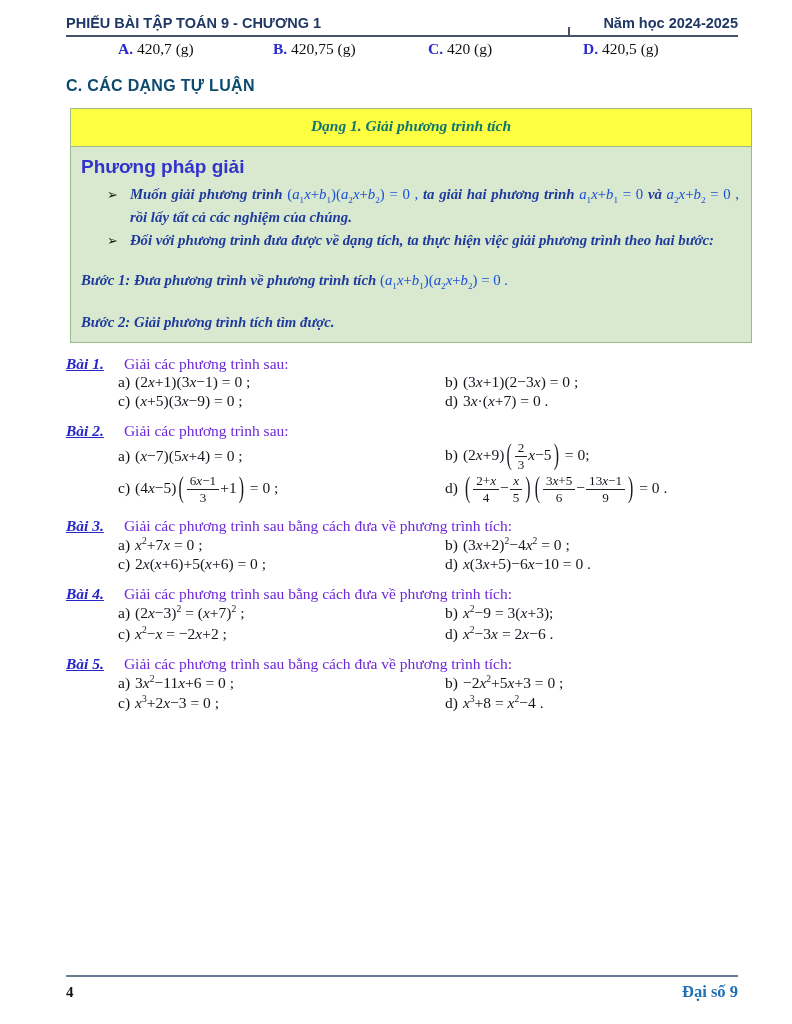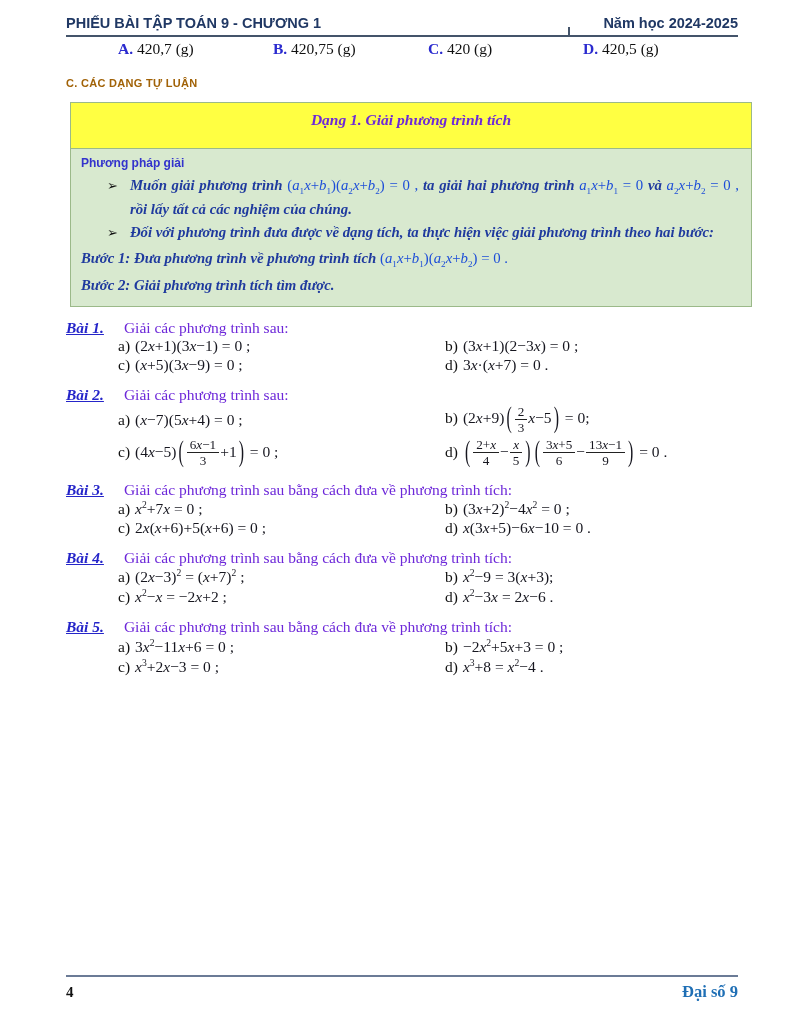--- a/index.html
+++ b/index.html
@@ -22,36 +22,36 @@
     padding-bottom:4px;border-bottom:2.5px solid #44546a;
   }
   .header .tick{position:absolute;right:168px;bottom:0;width:2px;height:8px;background:#44546a;}
   
   .q20{margin:7px 54px 0 66px;font-size:15.5px;line-height:23px;text-align:justify;}
   .qlabel{color:#2b2bcf;font-weight:bold;font-style:italic;margin-right:6px;}
   .choices{display:flex;margin:3px 54px 0 66px;padding-left:52px;font-size:15.5px;}
   .choice{flex:1;}
   .blu{color:#2b2bcf;font-weight:bold;}
   
-  .secC{margin:19px 54px 0 66px;color:#a16207;font-family:"Liberation Sans",sans-serif;
-        font-weight:bold;font-size:11px;letter-spacing:.3px;}
+  .secC{margin:19px 54px 0 66px;color:#0c4a6e;font-family:"Liberation Sans",sans-serif;
+        font-weight:bold;font-size:16px;letter-spacing:.3px;}
   
   .mbox{margin:13px 40px 0 70px;border:1.3px solid #9bb989;}
-  .mbox-title{background:#ffff42;text-align:center;padding:8px 0 19px;
-              color:#6d28d9;font-weight:bold;font-style:italic;font-size:15.5px;
+  .mbox-title{background:#ffff42;text-align:center;padding:8px 0 11px;
+              color:#0f766e;font-weight:bold;font-style:italic;font-size:15.5px;
               border-bottom:1.3px solid #9bb989;}
   .mbox-body{background:#d8e9cf;padding:6px 12px 9px 10px;
              color:#1f3a9e;font-weight:bold;font-style:italic;
              font-size:14.8px;line-height:1.45;}
   .mbox-sub{color:#3333cc;font-style:normal;font-weight:bold;
-            font-family:"Liberation Sans",sans-serif;font-size:12px;margin-bottom:3px;}
+            font-family:"Liberation Sans",sans-serif;font-size:19px;margin-bottom:3px;}
   .bullet{display:flex;padding-left:26px;margin:2px 0;}
   .bmark{color:#111;font-style:normal;font-weight:normal;margin-right:12px;font-size:13px;line-height:1.7;}
   .btext{flex:1;text-align:justify;}
-  .step{margin-top:4px;}
+  .step{margin-top:18px;}
   
   .math{font-weight:normal;font-style:normal;color:#16161f;white-space:nowrap;}
   .mbox-body .math{color:#1d4ed8;}
   .math i{font-style:italic;}
   .math sub,.math sup{font-size:.62em;}
   .frac{display:inline-flex;flex-direction:column;text-align:center;vertical-align:middle;
         font-size:.85em;line-height:1.18;margin:0 1px;}
   .fn{border-bottom:1px solid #222;padding:0 3px;}
   .fd{padding:0 3px;}
   .bp{display:inline-block;transform:scaleY(1.9);transform-origin:50% 52%;

